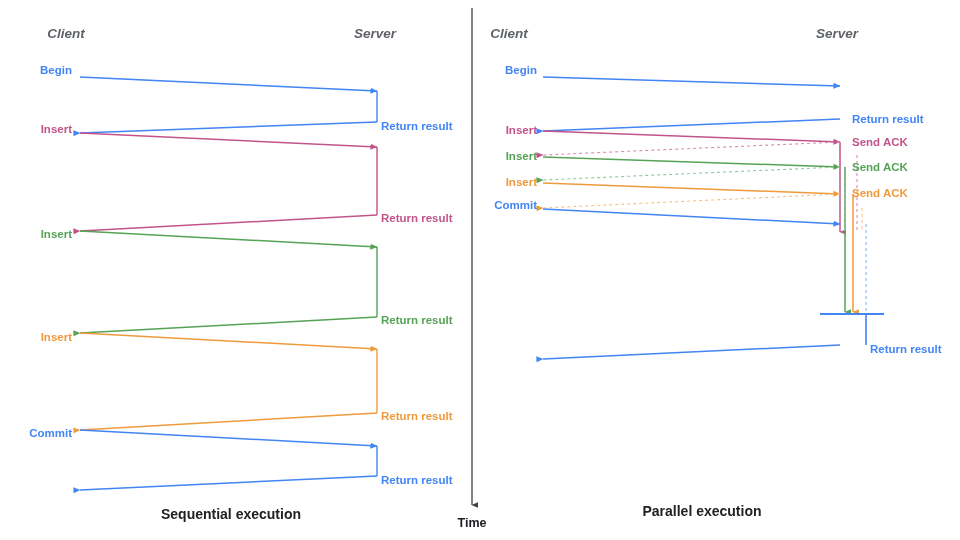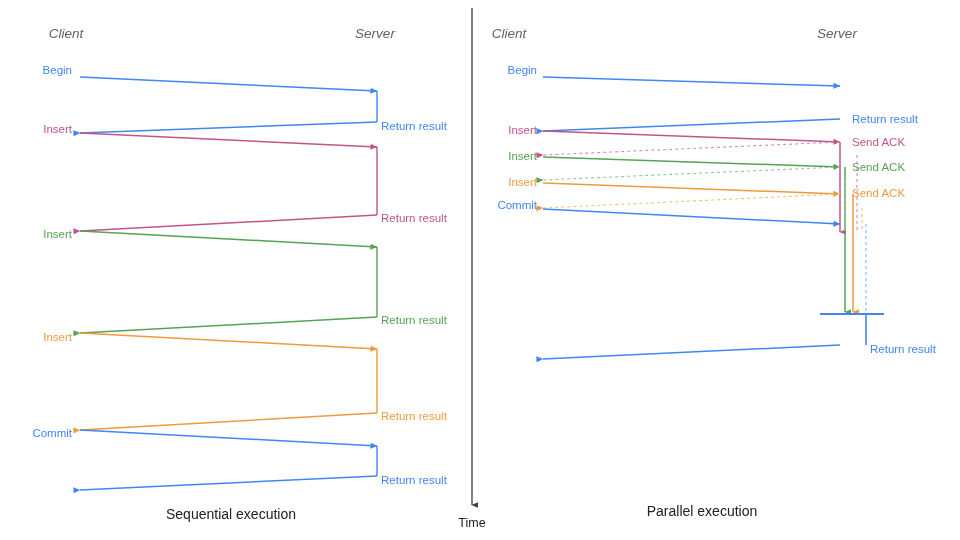--- a/index.html
+++ b/index.html
@@ -1,18 +1,18 @@
 <!DOCTYPE html>
 <html><head>
 <meta charset="utf-8">
 <style>
   html,body{margin:0;padding:0;background:#ffffff;}
   body{width:960px;height:540px;overflow:hidden;
        font-family:"Liberation Sans","DejaVu Sans",sans-serif;}
-  #root{position:relative;width:839px;height:540px;}
+  #root{position:relative;width:839px;height:540px;font-weight:bold;}
   svg{display:block;}
   .lifeline-title{font-style:italic;font-size:13.5px;fill:#5f6368;}
   .msg-label{font-size:11.5px;}
   .caption{font-size:14px;fill:#202124;}
   .axis-label{font-size:12.5px;fill:#202124;}
 </style>
 </head>
 <body>
 
 <div id="root">

